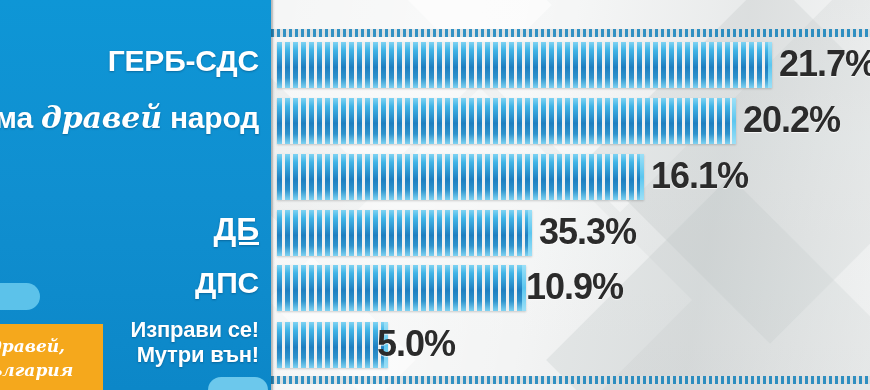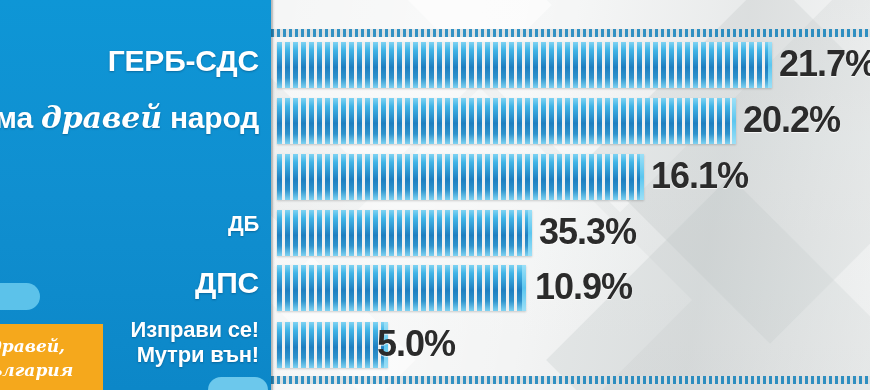--- a/index.html
+++ b/index.html
@@ -80,21 +80,21 @@
     font-weight: bold;
     letter-spacing: -0.2px;
     text-align: right;
     white-space: nowrap;
     text-shadow: 0 1px 2px rgba(0,60,100,0.45);
     line-height: 1.0;
   }
   .pl-0 { top: 46px;  font-size: 30px; }
   .pl-1 { top: 103px; font-size: 30px; }
   .pl-2 { top: 158px; font-size: 30px; }
-  .pl-3 { top: 213px; font-size: 22px; }
+  .pl-3 { top: 213px; font-size: 32px; text-decoration: underline; }
   .pl-4 { top: 268px; font-size: 30px; }
   .pl-5 { top: 318px; font-size: 22px; line-height: 1.12; }
   .pl-5 .l2 { display: block; }
   .italicword {
     font-style: italic;
     font-family: "DejaVu Serif", serif;
     font-weight: bold;
   }
 
   
@@ -224,21 +224,21 @@
         <div class="bar-value" style="left: 374px;">16.1%</div>
       </div>
       <div class="bar-row" style="top: 210px;">
         <div class="bar" style="width: 255px;"></div>
         <div class="bar-cap" style="left: 251px;"></div>
         <div class="bar-value" style="left: 262px;">35.3%</div>
       </div>
       <div class="bar-row" style="top: 265px;">
         <div class="bar" style="width: 249px;"></div>
         <div class="bar-cap" style="left: 245px;"></div>
-        <div class="bar-value" style="left: 258px;">10.9%</div>
+        <div class="bar-value" style="left: 249px;">10.9%</div>
       </div>
       <div class="bar-row" style="top: 322px;">
         <div class="bar" style="width: 111px;"></div>
         <div class="bar-cap" style="left: 107px;"></div>
         <div class="bar-value" style="left: 100px;">5.0%</div>
       </div>
     </div>
 
   <div class="blue-panel"></div>
   <div class="panel-edge"></div>

